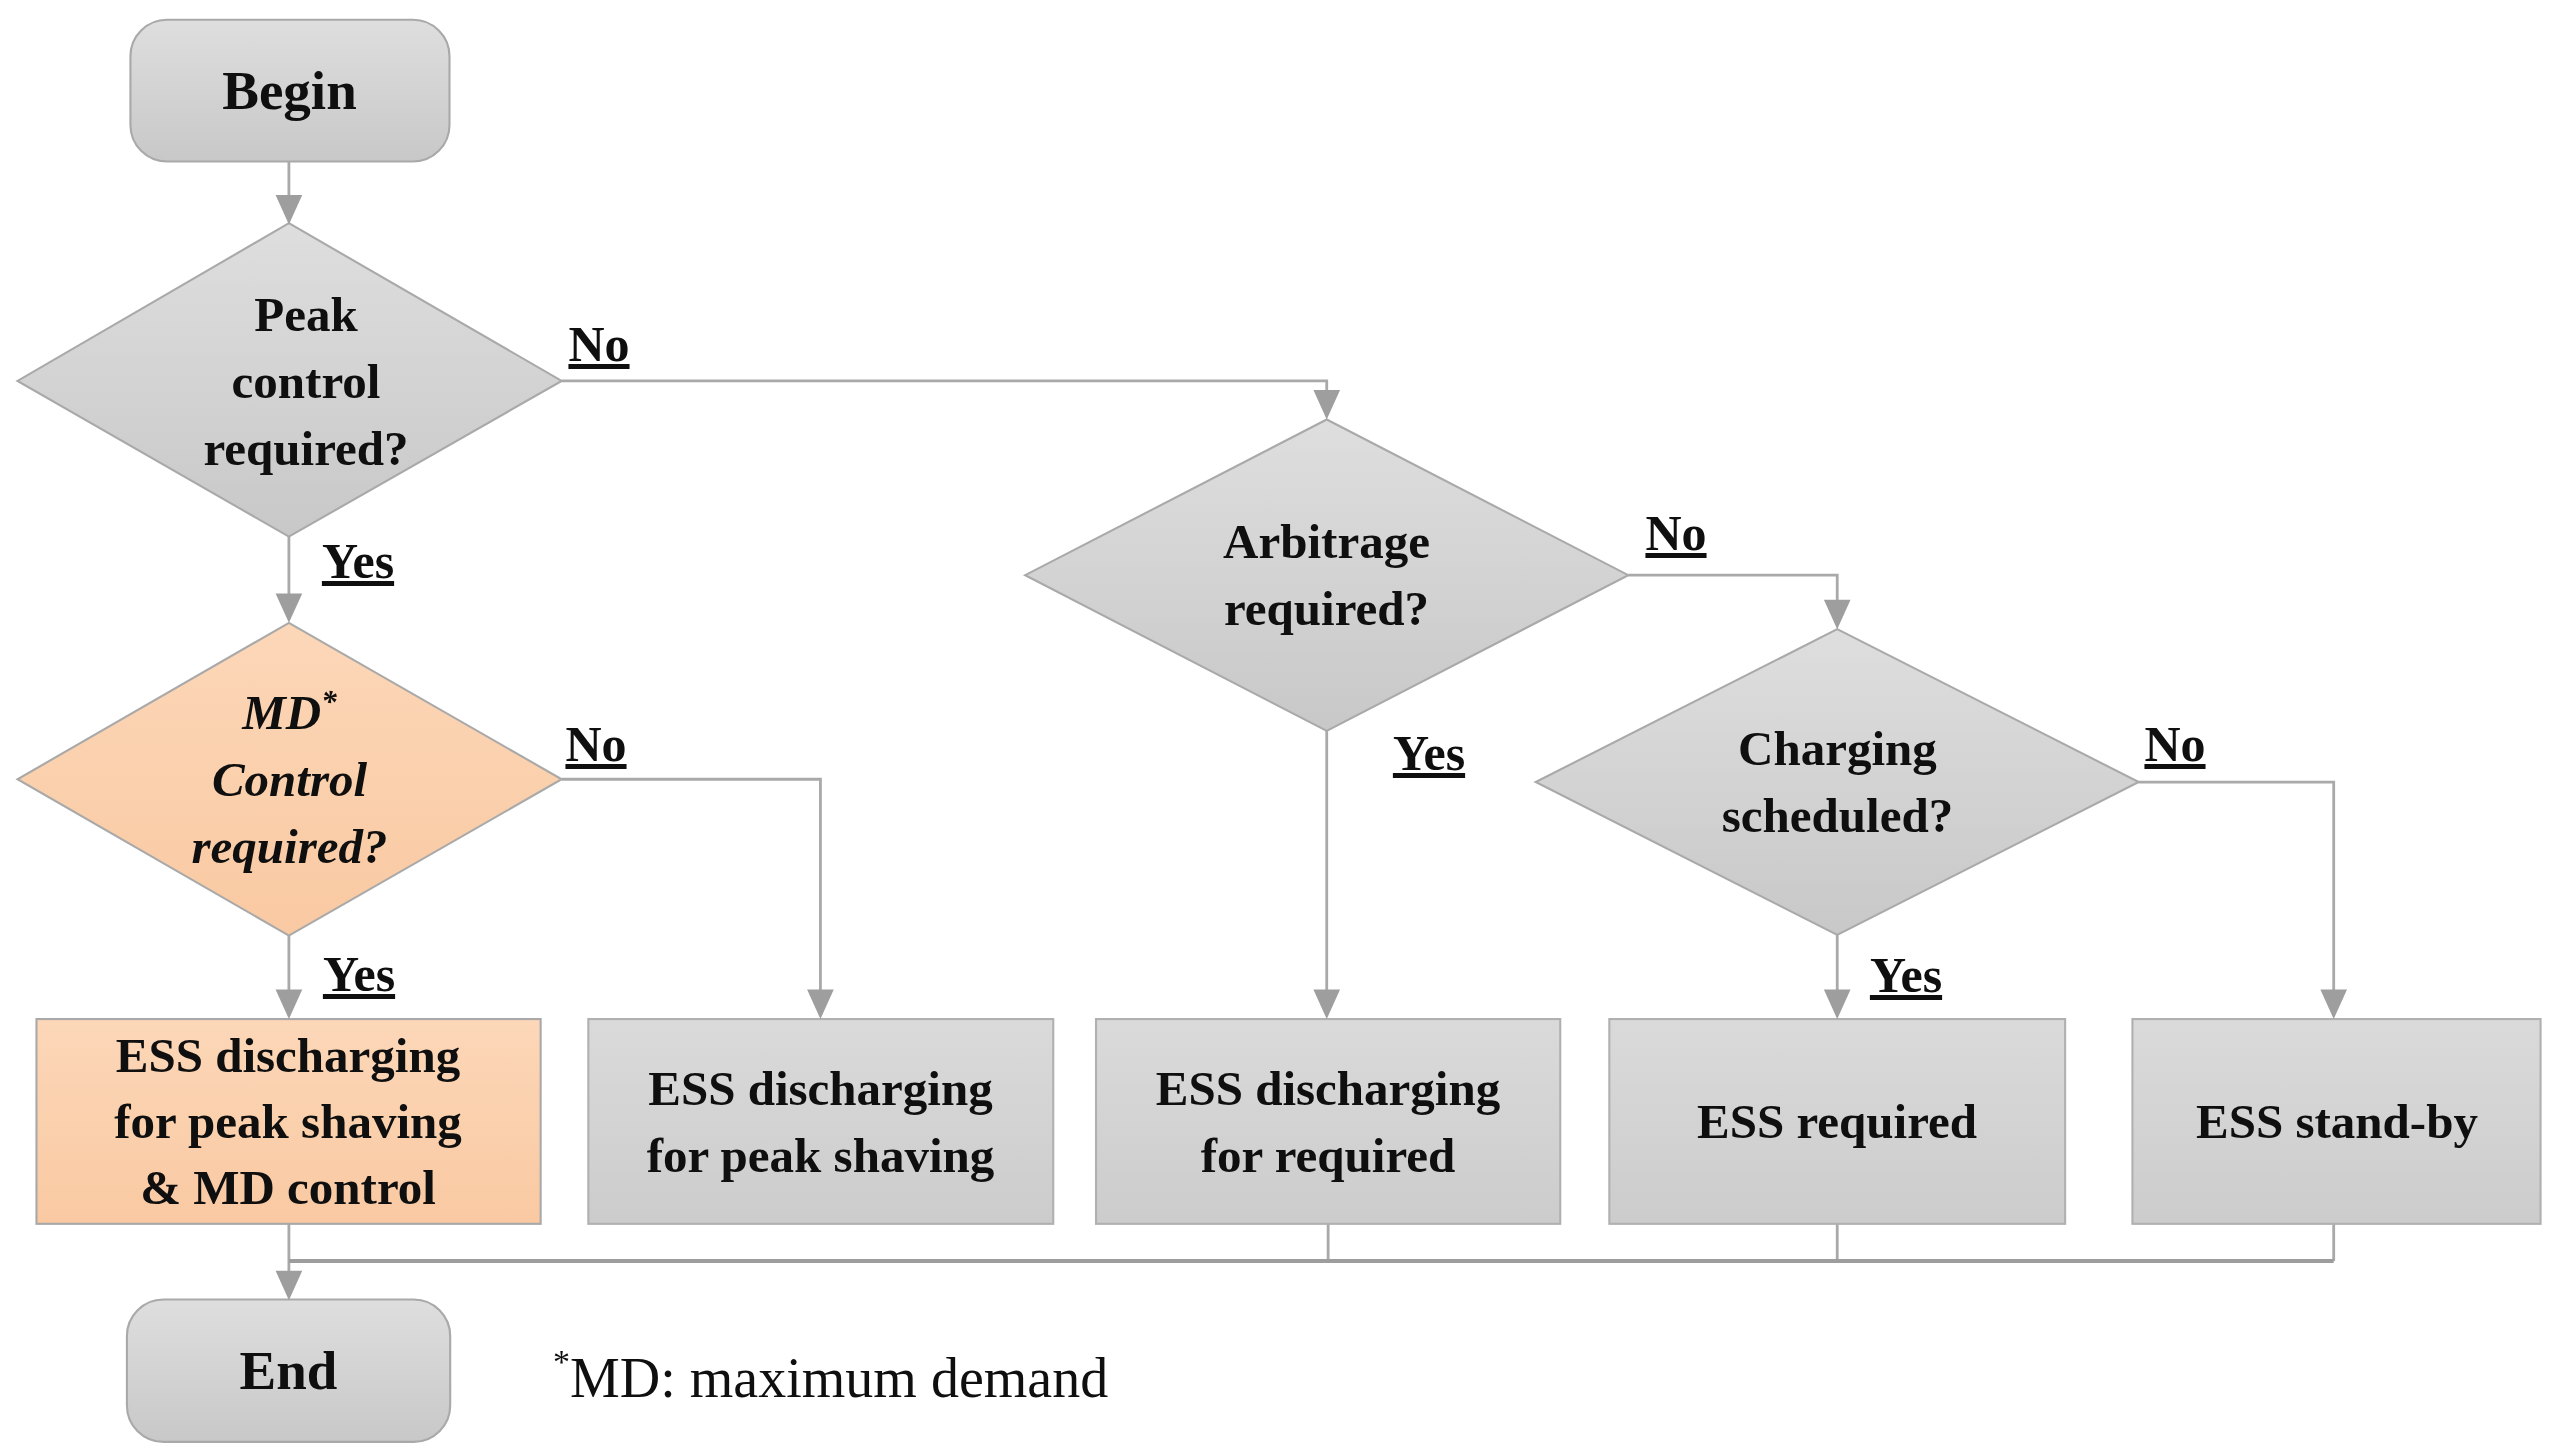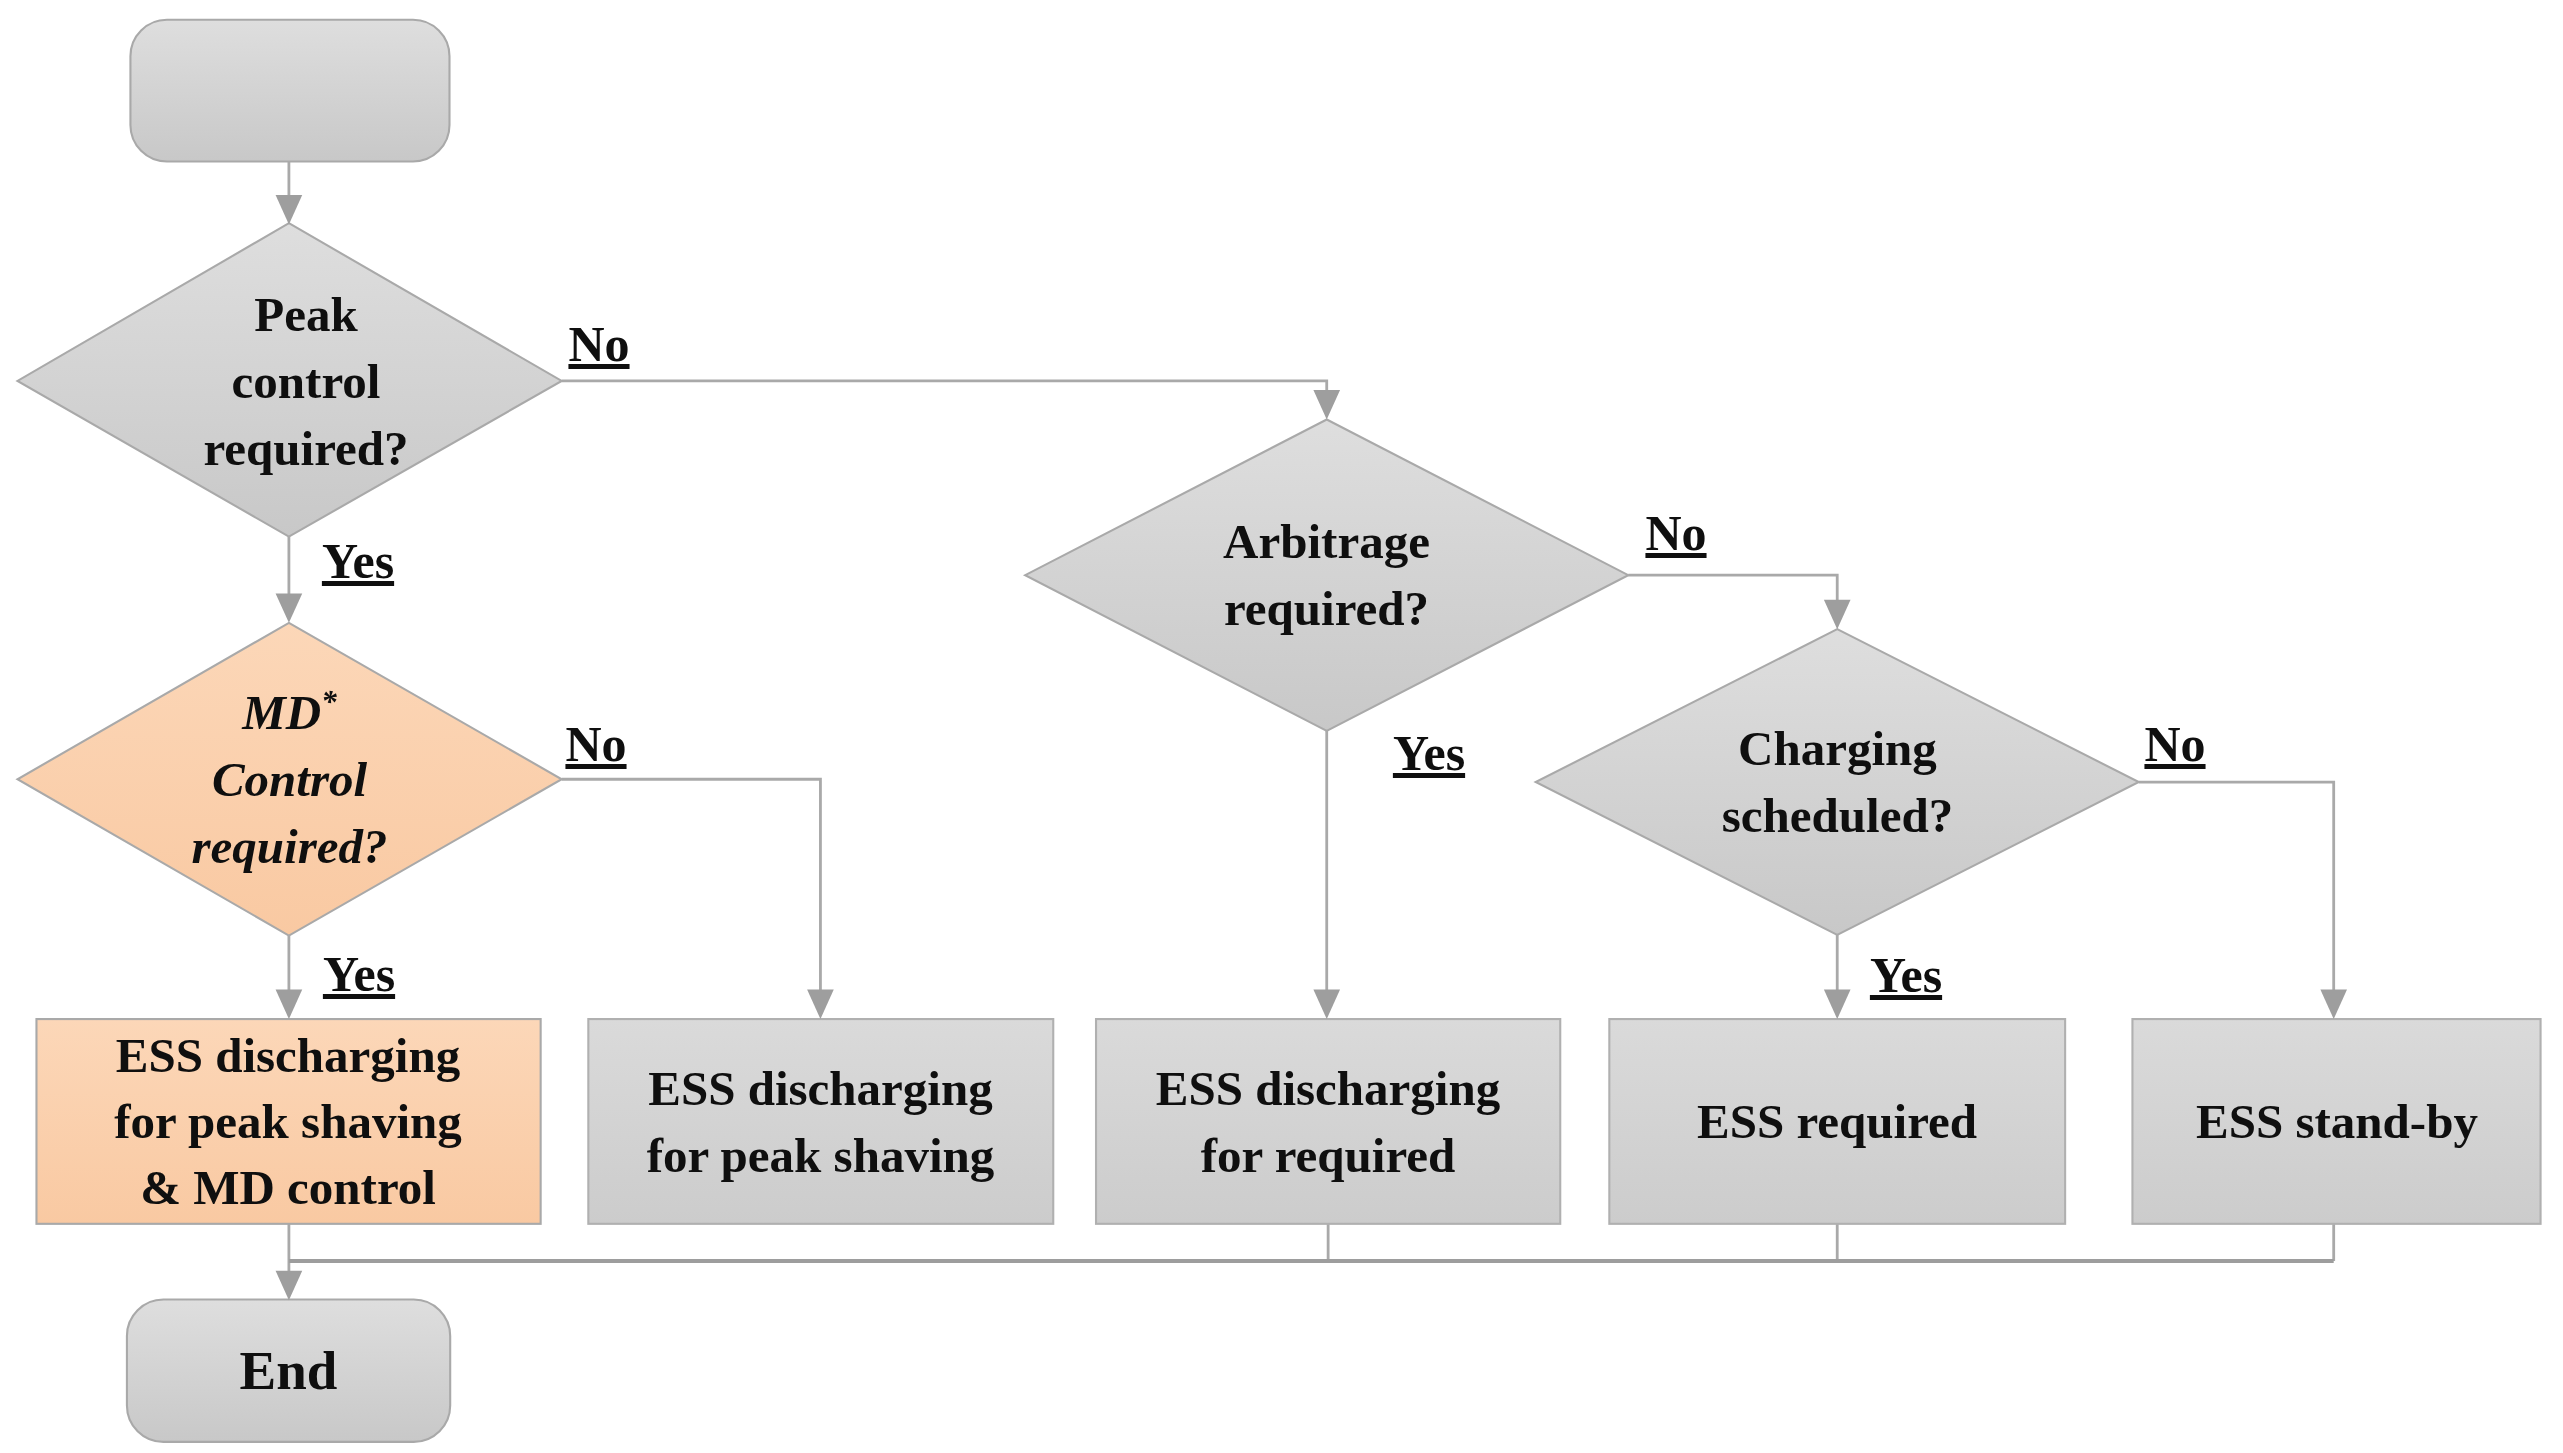--- a/index.html
+++ b/index.html
@@ -140,20 +140,23 @@
       <polygon points="1151,1411 1189,1411 1170,1453"></polygon>
       <polygon points="393,1411 431,1411 412,1453"></polygon>
       <polygon points="2601,855 2639,855 2620,897"></polygon>
       <polygon points="1873,1411 1911,1411 1892,1453"></polygon>
       <polygon points="3309,1411 3347,1411 3328,1453"></polygon>
       <polygon points="2601,1411 2639,1411 2620,1453"></polygon>
       <polygon points="393,1812 431,1812 412,1854"></polygon>
     </g>
   </svg>
 
+  <div class="txt terminal-label" style="left:130px; top:19.6px; width:319px; height:142px;">
+    <div>Begin</div>
+  </div>
 
   <div class="txt" style="left:34px; top:281px; width:544px; height:201px;">
     <div>Peak</div>
     <div>control</div>
     <div>required?</div>
   </div>
 
   <div class="txt" style="left:17.5px; top:679px; width:544px; height:201px;font-style:italic;">
     <div><span>MD</span><span class="node-sup">*</span></div>
     <div>Control</div>
@@ -200,15 +203,18 @@
 
   <div class="edge-label" style="left:522px; top:310px;">No</div>
   <div class="edge-label" style="left:281px; top:527px;">Yes</div>
   <div class="edge-label" style="left:519px; top:710px;">No</div>
   <div class="edge-label" style="left:282px; top:940px;">Yes</div>
   <div class="edge-label" style="left:1599px; top:499px;">No</div>
   <div class="edge-label" style="left:1352px; top:719px;">Yes</div>
   <div class="edge-label" style="left:2098px; top:710px;">No</div>
   <div class="edge-label" style="left:1829px; top:941px;">Yes</div>
 
+  <div class="footnote">
+    <span><sup>*</sup><span>MD: maximum demand</span></span>
+  </div>
 
 </div>
 
 
 </body></html>

